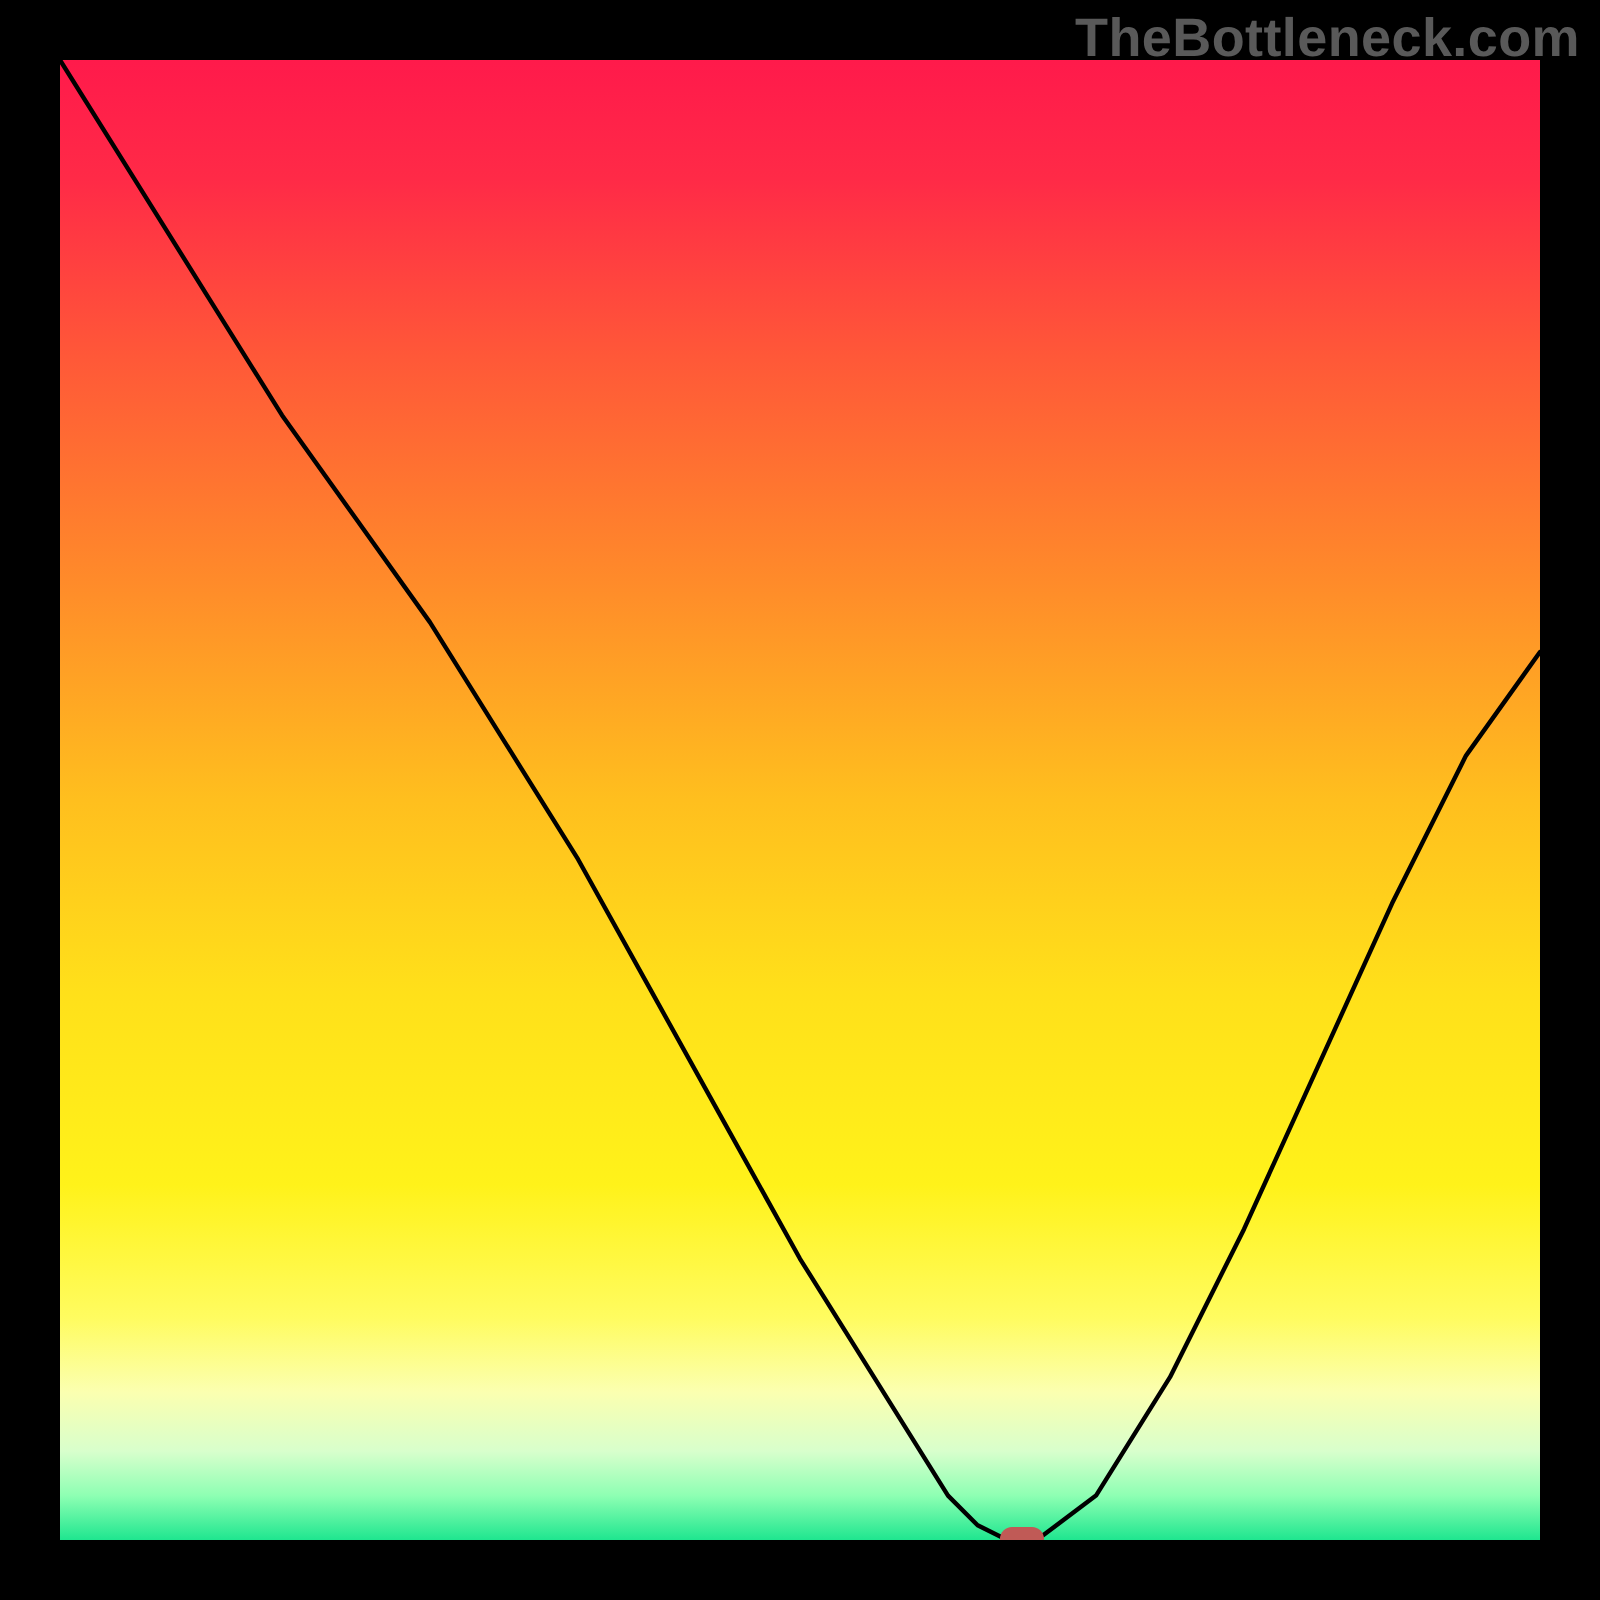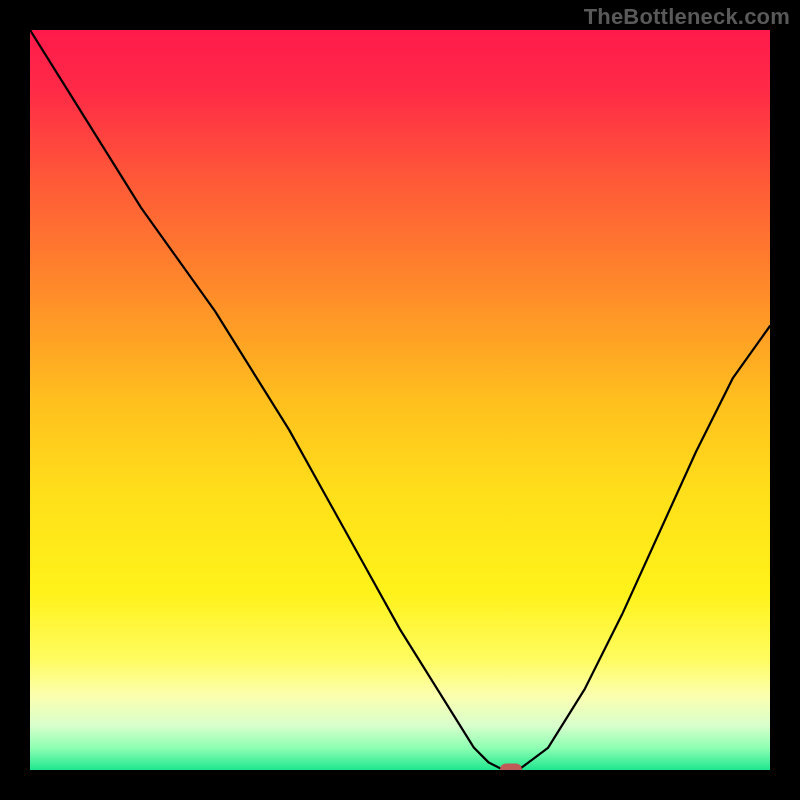--- a/index.html
+++ b/index.html
@@ -15,21 +15,21 @@
     position: relative;
     width: 800px;
     height: 800px;
     background: #000;
   }
   .watermark {
     position: absolute;
     top: 4px;
     right: 10px;
     color: #595959;
-    font-size: 22px;
+    font-size: 27px;
     font-weight: 600;
     letter-spacing: 0.2px;
     z-index: 10;
   }
   .plot-area {
     position: absolute;
     left: 30px;
     top: 30px;
     width: 740px;
     height: 740px;

